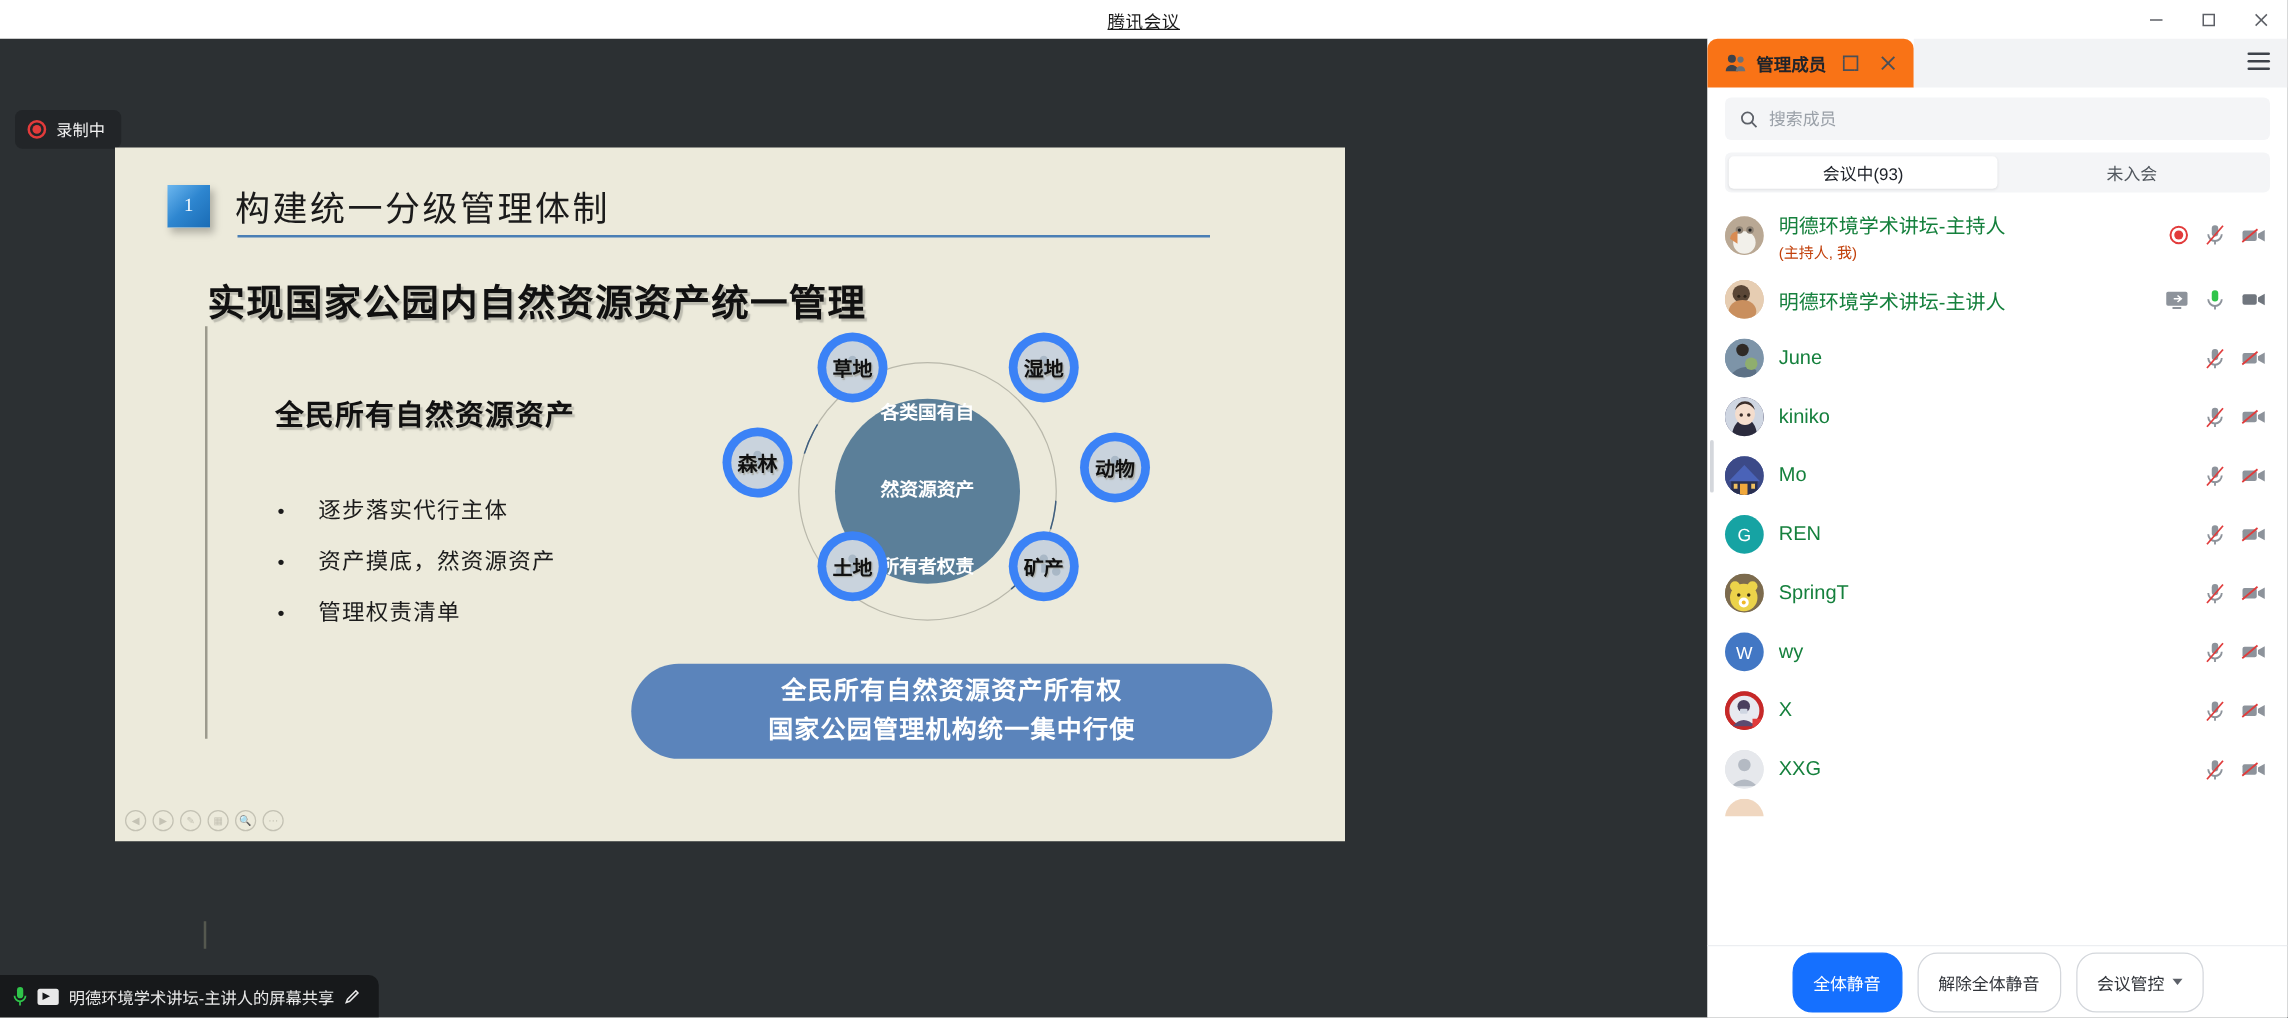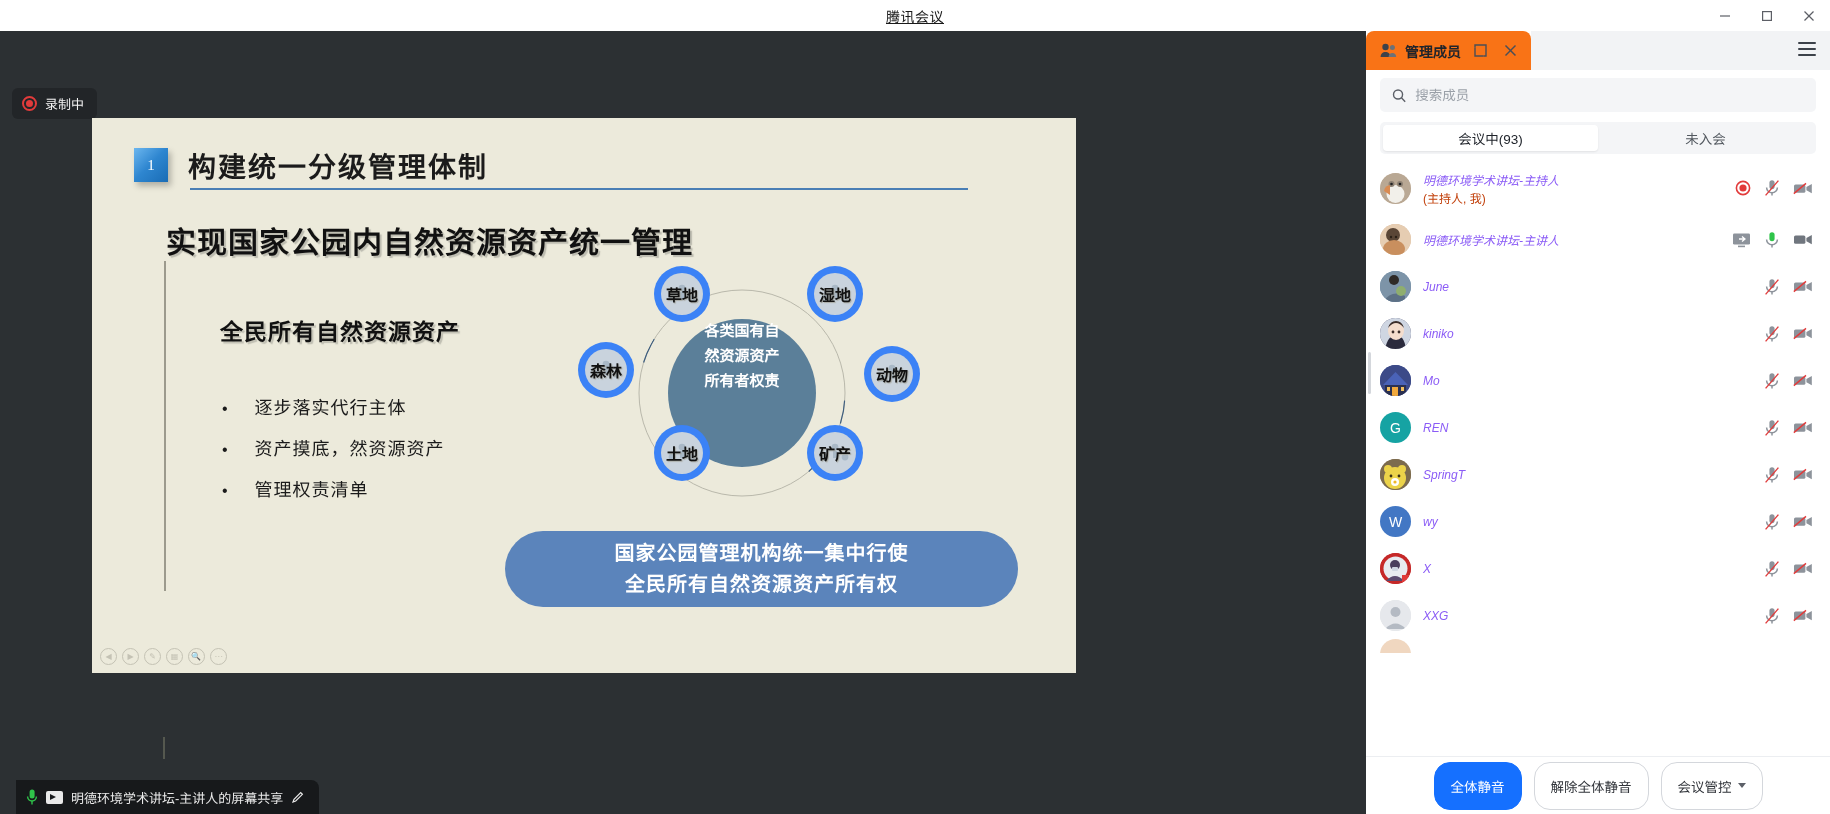--- a/index.html
+++ b/index.html
@@ -68,21 +68,21 @@
   .slide-num {
     width: 34px; height: 34px;
     background: linear-gradient(135deg,#6cb7ef 0%,#2e86d0 48%,#1a6cb5 100%);
     color: #fff; font-size: 15px;
     display: flex; align-items: center; justify-content: center;
     box-shadow: 3px 4px 6px rgba(0,0,0,.25);
     font-family: "Liberation Serif", serif;
   }
   .slide-title {
     font-size: 28px; color: #1b1b1b; letter-spacing: 2px;
-    font-family: "DejaVu Sans", sans-serif; font-weight: 700;
+    font-family: "DejaVu Sans", sans-serif; font-weight: 400;
   }
   .title-rule {
     position: absolute; left: 98px; top: 70px;
     width: 778px; height: 2px; background: #4a7fb5;
   }
   .slide-heading {
     position: absolute; left: 74px; top: 100px;
     font-size: 30px; font-weight: bold; color: #111;
     letter-spacing: 1px;
     text-shadow: 2px 2px 1px rgba(150,150,140,.55);
@@ -125,21 +125,21 @@
     position: relative; z-index: 3;
     font-size: 16px; font-weight: bold; color: #111;
     text-shadow: 1px 1px 1px rgba(160,160,150,.8);
     white-space: nowrap;
   }
   .node .people { position: absolute; left: 50%; top: 50%; transform: translate(-50%,-45%); z-index: 2; opacity: .55; }
   .hub {
     position: absolute;
     width: 148px; height: 148px; border-radius: 50%;
     background: #5b7f99;
-    display: flex; flex-direction: column; align-items: center; justify-content: flex-start;
+    display: flex; flex-direction: column; align-items: center; justify-content: space-between;
     color: #fff; font-weight: bold; font-size: 15px; line-height: 1.65;
     text-align: center;
   }
   .banner {
     position: absolute; left: 413px; top: 413px;
     width: 513px; height: 76px; border-radius: 38px;
     background: #5b84bb;
     display: flex; flex-direction: column; align-items: center; justify-content: center;
     color: #fff; font-weight: bold; font-size: 20px; line-height: 1.55;
     letter-spacing: 1px;
@@ -151,21 +151,21 @@
   .ppt-ctrls .c {
     width: 17px; height: 17px; border-radius: 50%;
     border: 1px solid #c4c2b4;
     display: flex; align-items: center; justify-content: center;
     color: #c4c2b4; font-size: 8px;
   }
   .slide-caret { position: absolute; left: 163px; top: 706px; width: 2px; height: 22px; background: #55584f; }
 
   
   .sharebar {
-    position: absolute; left: 16px; bottom: 0;
+    position: absolute; left: 0; bottom: 0;
     height: 34px; background: #17191b;
     border-radius: 0 8px 0 0;
     display: flex; align-items: center; gap: 8px;
     padding: 0 14px 0 10px;
     color: #e9e9e9; font-size: 13px;
   }
   .mic-green { width: 12px; }
   .screen-ico {
     width: 17px; height: 13px; background: #e9e9e9; border-radius: 2px;
     position: relative;
@@ -235,22 +235,22 @@
   }
   .prow.tall { height: 56px; }
   .avatar {
     width: 31px; height: 31px; border-radius: 50%; flex-shrink: 0;
     display: flex; align-items: center; justify-content: center;
     color: #fff; font-size: 14px; overflow: hidden;
     background: #d8dade;
   }
   .pinfo { flex: 1; min-width: 0; }
   .pname {
-    font-size: 12px; color: #8b5cf6;
-    white-space: nowrap; overflow: hidden; text-overflow: ellipsis; font-style: italic;
+    font-size: 16px; color: #15803d;
+    white-space: nowrap; overflow: hidden; text-overflow: ellipsis;
   }
   .psub { font-size: 12px; color: #c2410c; margin-top: 1px; }
   .pacts { display: flex; align-items: center; gap: 13px; flex-shrink: 0; }
 
   .partial-row { padding: 0 17px 0 14px; height: 14px; overflow: hidden; }
 
   .panel-foot {
     height: 58px; border-top: 1px solid #eceef1; flex-shrink: 0;
     display: flex; align-items: center; justify-content: center; gap: 12px;
   }
@@ -402,22 +402,22 @@
               <circle cx="15" cy="4" r="3.4" fill="#8fa3b5"></circle>
               <circle cx="5" cy="14" r="3.4" fill="#8fa3b5"></circle>
               <circle cx="25" cy="14" r="3.4" fill="#8fa3b5"></circle>
               <rect x="13" y="8" width="4" height="7" fill="#8fa3b5"></rect>
             </svg>
           <span class="lbl">矿产</span>
         </div>
       </div>
 
       <div class="banner">
+        <span>全民所有自然资源资产所有权</span>
         <span>国家公园管理机构统一集中行使</span>
-        <span>全民所有自然资源资产所有权</span>
       </div>
 
       <div class="ppt-ctrls">
         <div class="c">◀</div>
         <div class="c">▶</div>
         <div class="c">✎</div>
         <div class="c">▦</div>
         <div class="c">🔍</div>
         <div class="c">⋯</div>
       </div>

